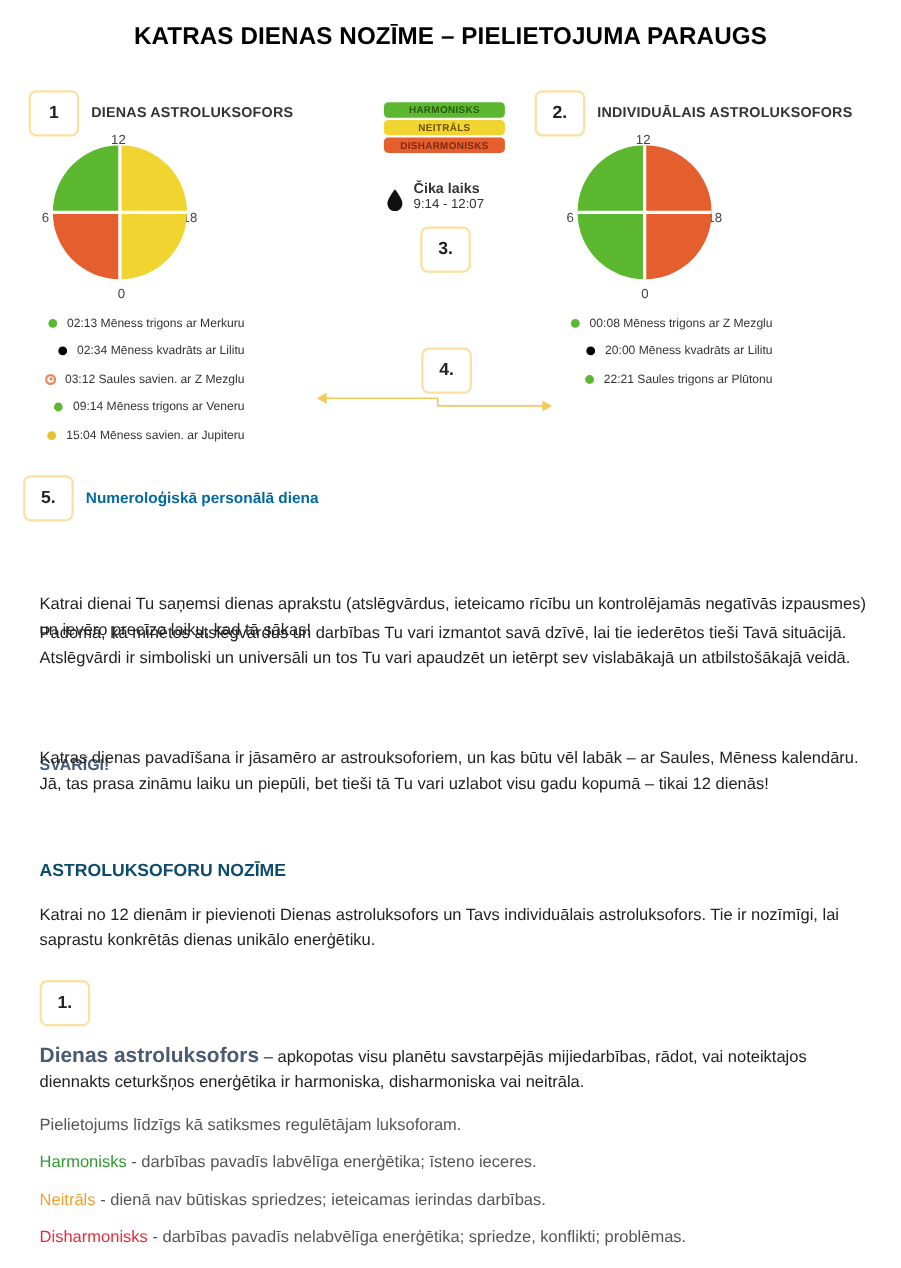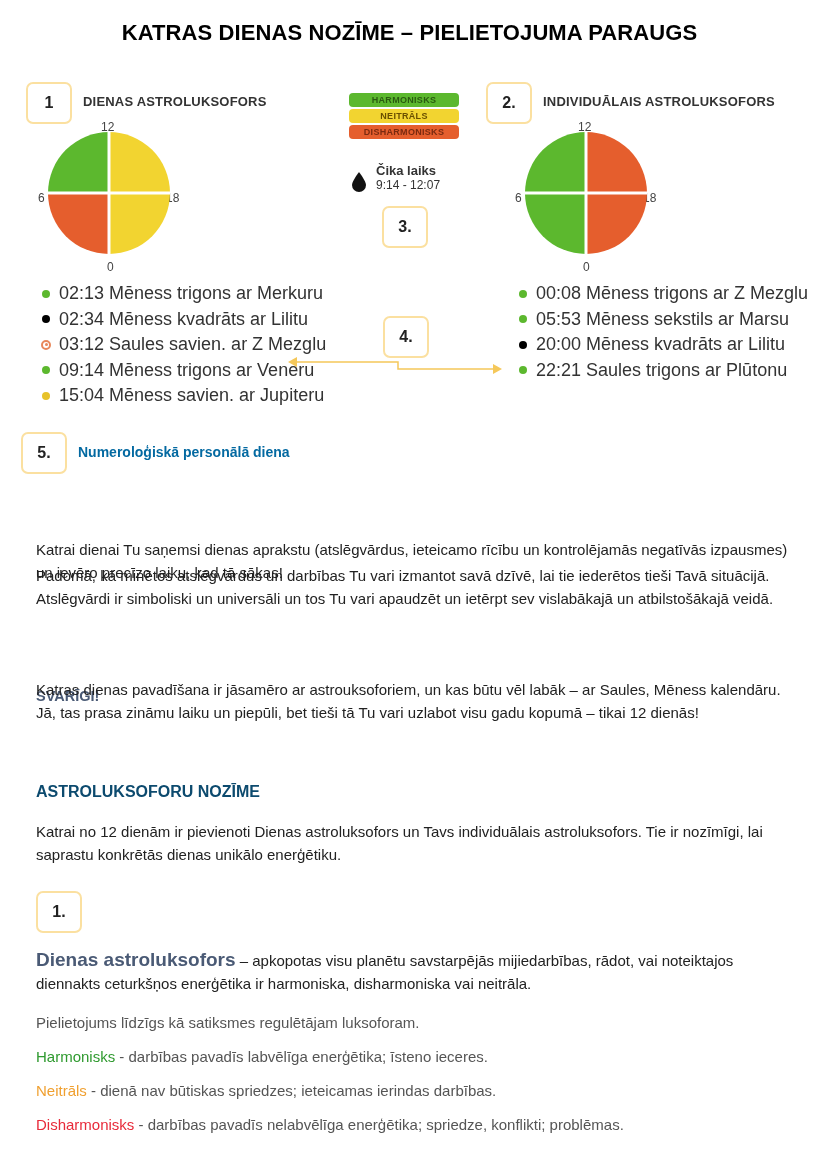--- a/index.html
+++ b/index.html
@@ -33,21 +33,21 @@
     .pill-h { background: #5cb82e; color: #2a5a10; }
     .pill-n { background: #f2d430; color: #6a5000; }
     .pill-d { background: #e55e2d; color: #7a2a10; }
 
     .cika { position: absolute; left: 352px; top: 162px; display: flex; align-items: center; }
     .cika-icon { width: 14px; height: 20px; margin-right: 10px; margin-top: 10px; }
     .cika-title { font-size: 13px; font-weight: bold; color: #333; }
     .cika-time { font-size: 12px; color: #333; }
 
     .aspect-list { position: absolute; list-style: none; }
-    .aspect-list li { display: flex; align-items: center; font-size: 18px; color: #333; height: 25.5px; }
+    .aspect-list li { display: flex; align-items: center; font-size: 11px; color: #333; height: 25.5px; justify-content: flex-end; }
     .dot { width: 8px; height: 8px; border-radius: 50%; margin-right: 9px; flex-shrink: 0; }
     .dot-green { background: #5cb82e; }
     .dot-black { background: #000; }
     .dot-yellow { background: #e7c22a; }
     .dot-ring { width: 10px; height: 10px; border: 2px solid #e8875a; background: #fff; position: relative; margin-right: 8px; margin-left: -1px; }
     .dot-ring::after { content: ""; position: absolute; left: 1.5px; top: 1.5px; width: 3px; height: 3px; border-radius: 50%; background: #e8875a; }
     .dot-ring-fill { background: #fbd9c6; }
 
     .arrow-svg { position: absolute; left: 288px; top: 355px; }
 
@@ -156,24 +156,20 @@
   <polygon points="0,7 9,2 9,12" fill="#f5c85a"></polygon>
   <polygon points="214,14 205,9 205,19" fill="#f5c85a"></polygon>
 </svg>
 
 <ul class="aspect-list" style="left:519px; top:281px;">
   <li>
       <span class="dot dot-green"></span>
       <span>00:08 Mēness trigons ar Z Mezglu</span>
     </li>
   <li>
-      <span class="dot dot-green"></span>
-      <span>05:53 Mēness sekstils ar Marsu</span>
-    </li>
-  <li>
       <span class="dot dot-black"></span>
       <span>20:00 Mēness kvadrāts ar Lilitu</span>
     </li>
   <li>
       <span class="dot dot-green"></span>
       <span>22:21 Saules trigons ar Plūtonu</span>
     </li>
 </ul>
 
 <div class="num-box" style="left:21px; top:432px;">5.</div>

